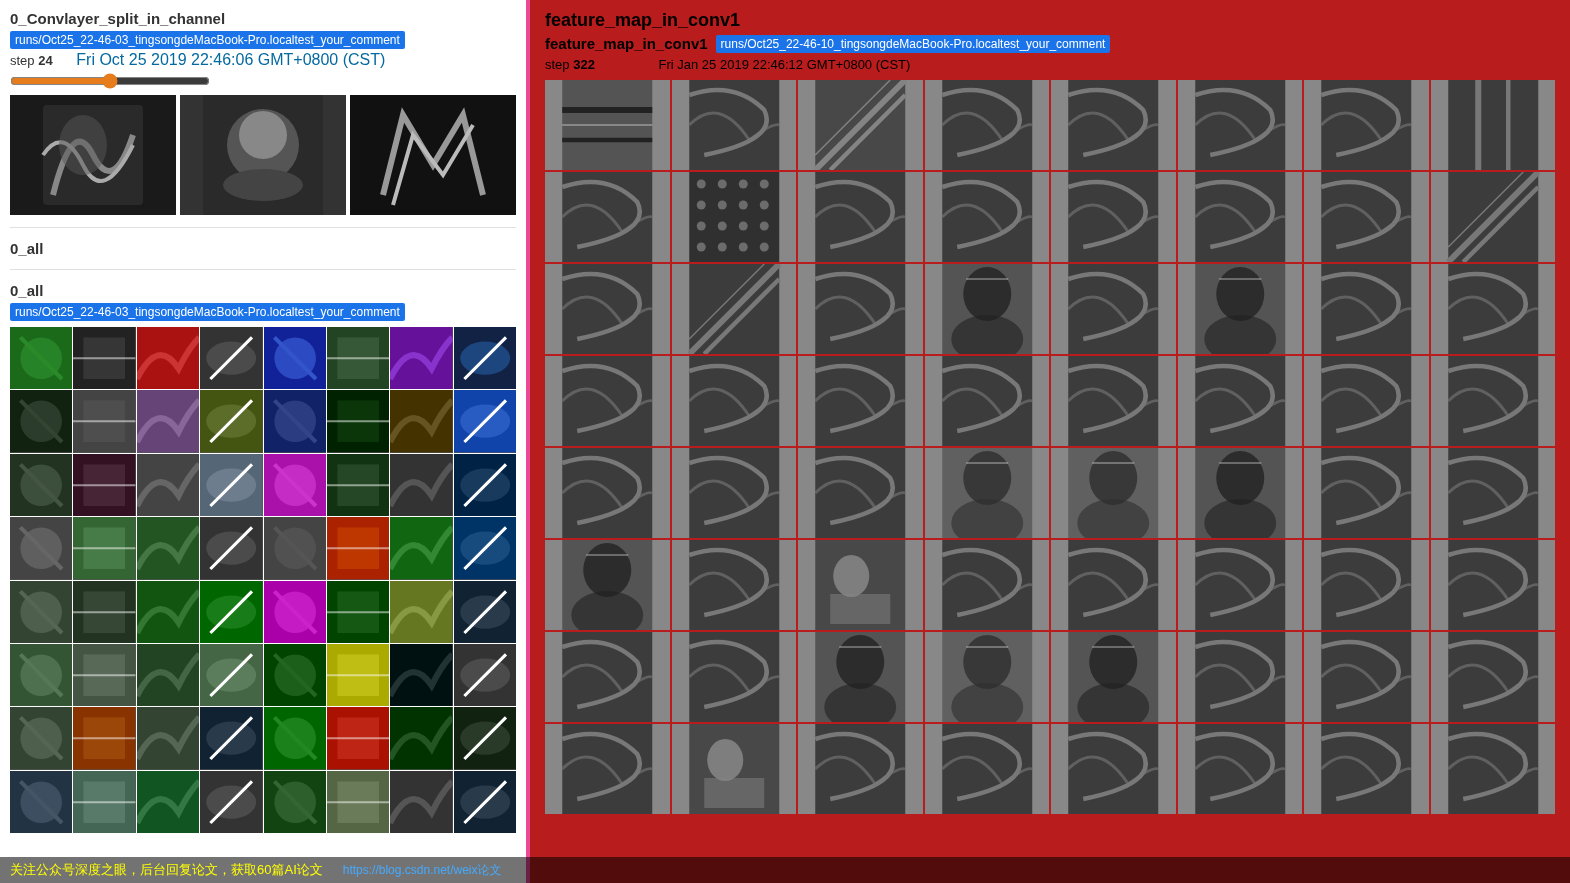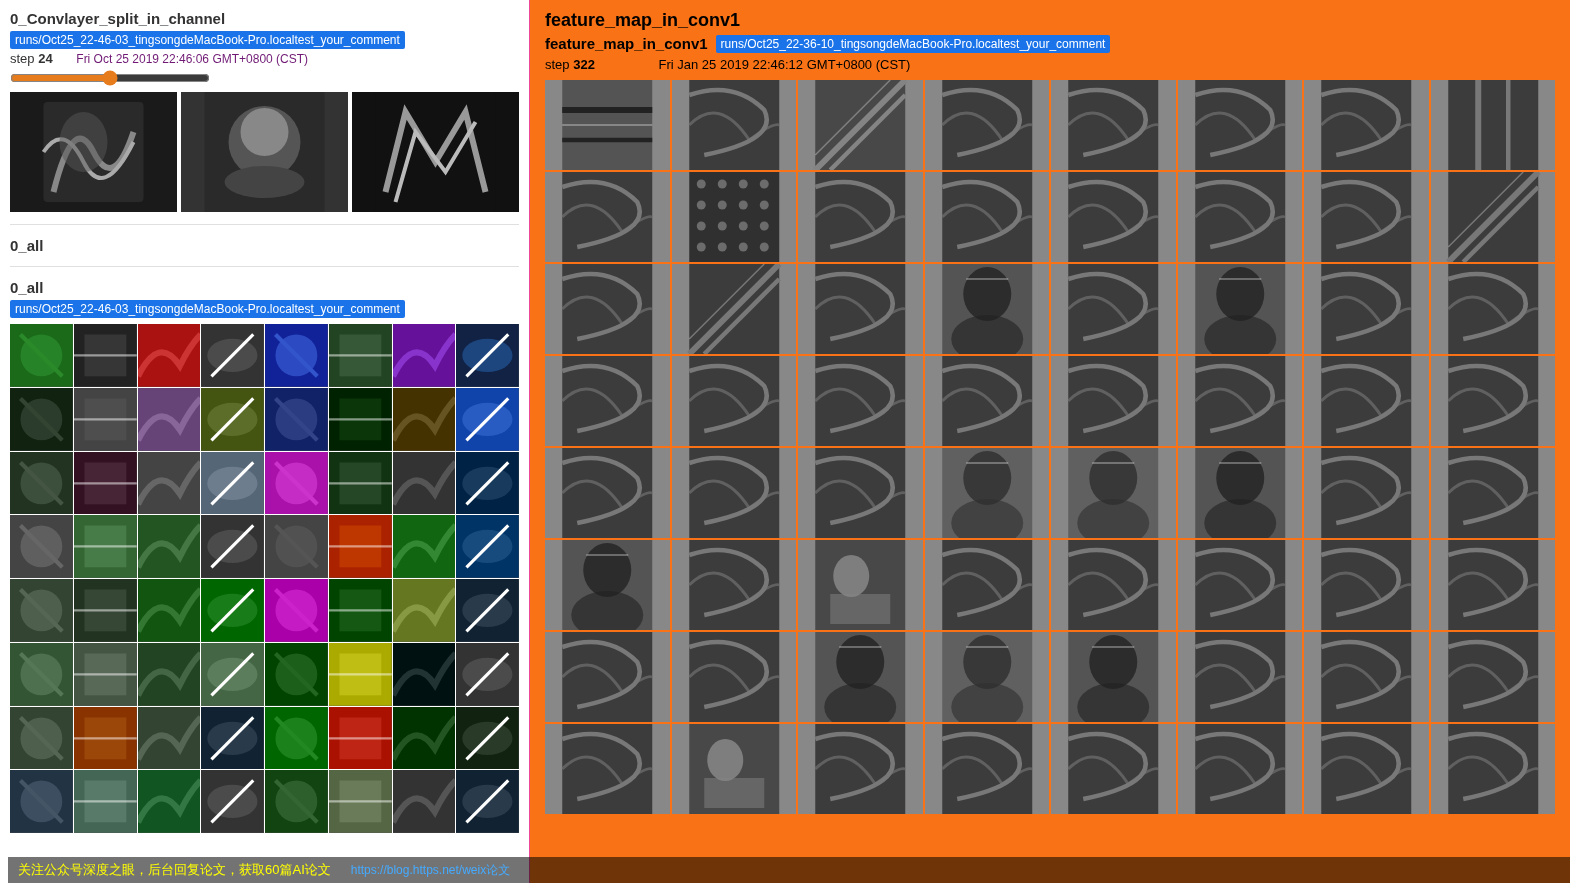--- a/index.html
+++ b/index.html
@@ -9,27 +9,27 @@
       font-size: 13px;
       display: flex;
       width: 1570px;
       height: 883px;
       overflow: hidden;
     }
     .left-panel {
       width: 530px;
       min-width: 530px;
       background: #fff;
-      border-right: 1px solid #ec4899;
+      border-right: 4px solid #ec4899;
       overflow-y: auto;
       padding: 10px;
     }
     .right-panel {
       flex: 1;
-      background: #f97316;
+      background: #b91c1c;
       padding: 10px 15px;
       overflow-y: auto;
     }
     .section-title {
       font-size: 15px;
       font-weight: bold;
       margin-bottom: 4px;
       color: #333;
     }
     .run-badge {
@@ -42,22 +42,22 @@
       margin-bottom: 2px;
       word-break: break-all;
     }
     .step-line {
       font-size: 13px;
       color: #333;
       margin-bottom: 4px;
     }
     .step-line strong { font-weight: bold; }
     .step-date {
-      color: #701a75;
-      font-size: 12px;
+      color: #0369a1;
+      font-size: 16px;
     }
     .slider-row {
       display: flex;
       align-items: center;
       margin-bottom: 6px;
     }
     .slider-row input[type=range] {
       width: 200px;
       accent-color: #e67c1b;
     }
@@ -108,21 +108,21 @@
       aspect-ratio: 1;
       background: #888;
       overflow: hidden;
       position: relative;
     }
 
     
     .watermark-bar {
       position: fixed;
       bottom: 0;
-      left: 8px;
+      left: 0;
       right: 0;
       background: rgba(0,0,0,0.55);
       color: #ff0;
       font-size: 13px;
       padding: 4px 10px;
       display: flex;
       gap: 20px;
       align-items: center;
       z-index: 100;
     }
@@ -502,21 +502,21 @@
           </svg></div>
       </div>
   </div>
 </div>
 
 <div class="right-panel">
   <div class="right-header">
     <div style="font-size:18px;font-weight:bold;margin-bottom:4px;">feature_map_in_conv1</div>
     <div class="right-run-line">
       <span style="font-weight:bold;font-size:15px;">feature_map_in_conv1</span>
-      <span class="run-badge">runs/Oct25_22-36-10_tingsongdeMacBook-Pro.localtest_your_comment</span>
+      <span class="run-badge">runs/Oct25_22-46-10_tingsongdeMacBook-Pro.localtest_your_comment</span>
     </div>
     <div class="right-step-line">
       <span>step</span> <strong>322</strong>
       <span style="margin-left:60px;">Fri Jan 25 2019 22:46:12 GMT+0800 (CST)</span>
     </div>
   </div>
 
   <div class="feature-grid-large" id="large-grid">
   <div class="fgl" style="height: 90px;"><svg width="100%" height="100%" viewBox="0 0 30 30" xmlns="http://www.w3.org/2000/svg">
     <rect width="30" height="30" fill="rgb(84,84,84)"></rect>
@@ -991,14 +991,14 @@
 
       <path d="M0 5 Q15 0 25 10 Q30 20 5 25" stroke="rgb(120,120,120)" stroke-width="1.5" fill="none"></path>
       <path d="M0 15 Q10 5 20 20 Q28 14 30 15" stroke="rgb(120,120,120)" stroke-width="1" fill="none" opacity="0.6"></path>
 
   </svg></div>
     </div>
 </div>
 
 <div class="watermark-bar">
   <span>关注公众号深度之眼，后台回复论文，获取60篇AI论文</span>
-  <span class="watermark-link">https://blog.https.net/weix论文</span>
+  <span class="watermark-link">https://blog.csdn.net/weix论文</span>
 </div>
 
 </body></html>

